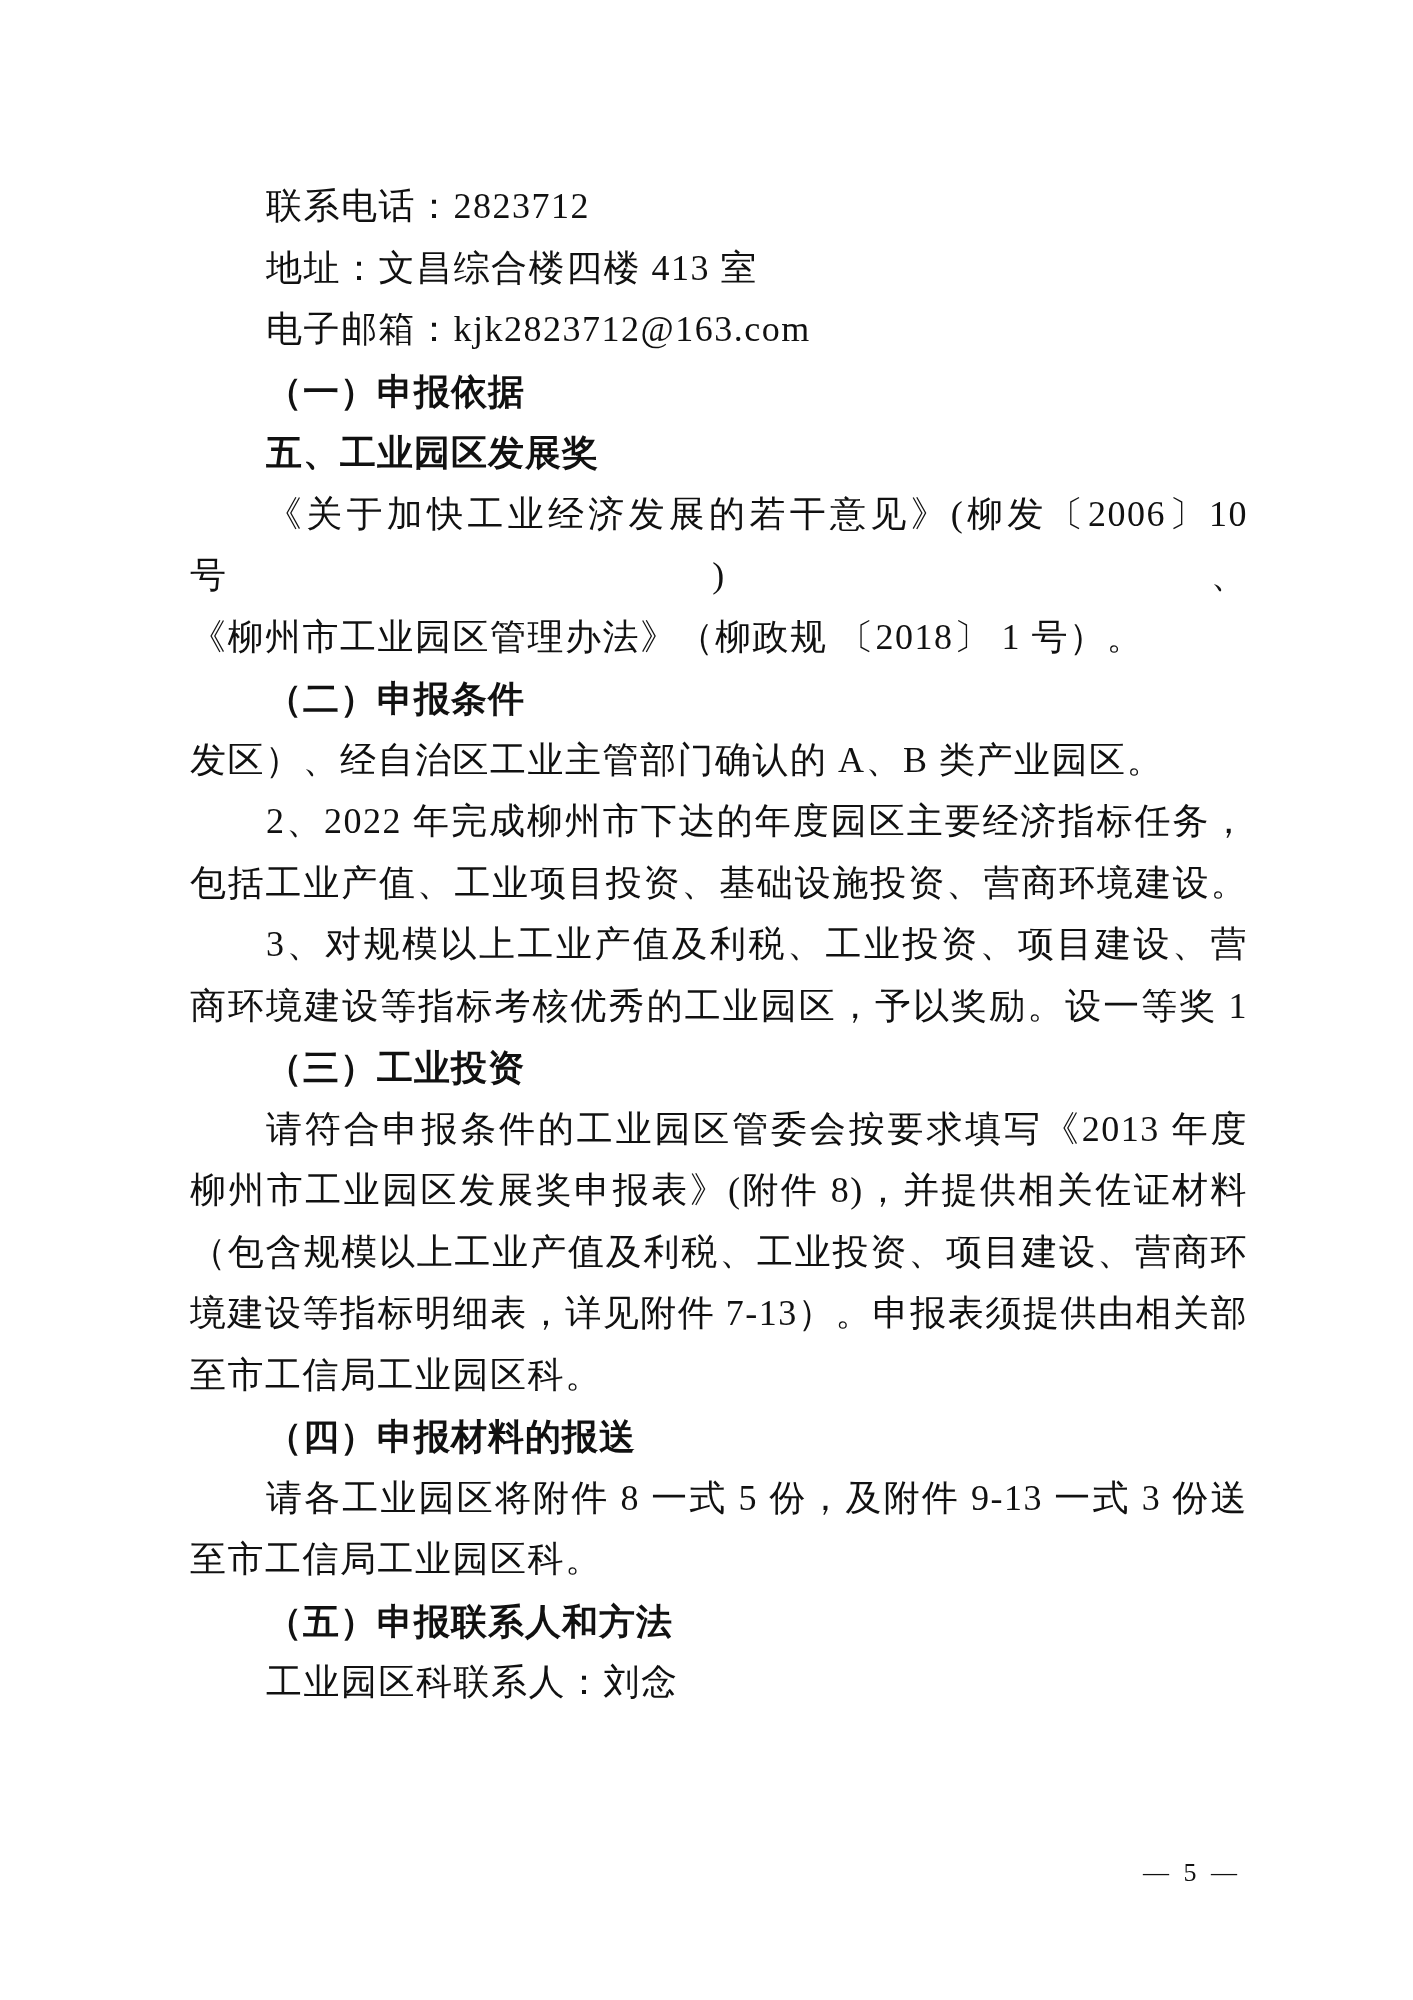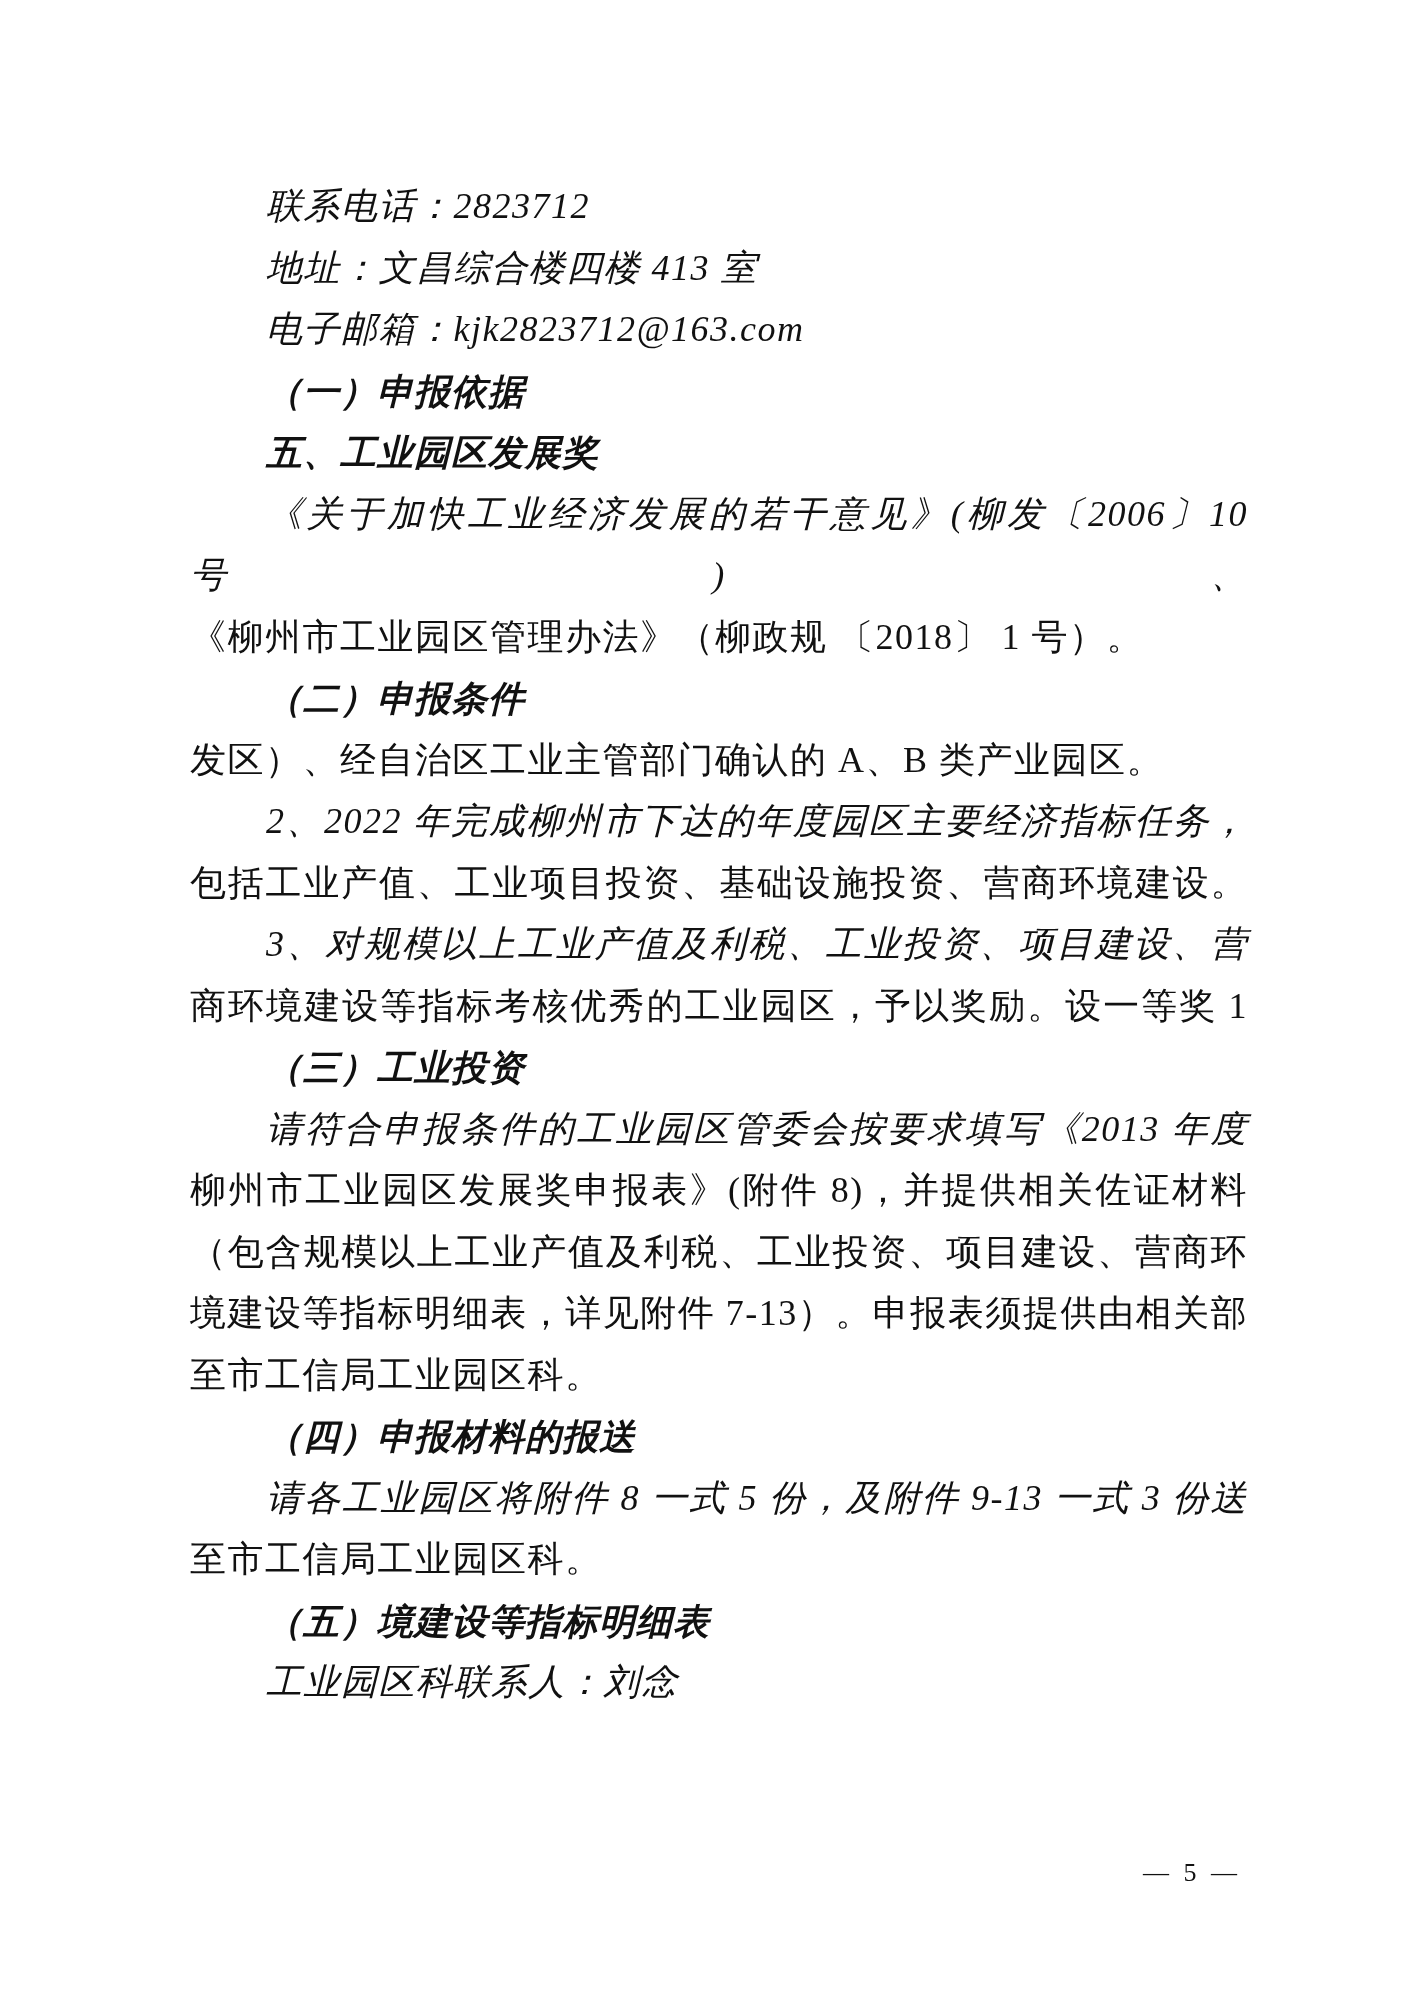--- a/index.html
+++ b/index.html
@@ -30,21 +30,20 @@
     white-space: nowrap;
     color: #111111;
   }
   .line.justify {
     white-space: normal;
     text-align: justify;
     text-align-last: justify;
   }
   .line.indent {
     text-indent: 76px;
-    font-style: italic;
   }
   .line.heading {
     font-family: "Liberation Sans", "DejaVu Sans", sans-serif;
     font-weight: 700;
     letter-spacing: 1px;
   }
   .footer {
     position: absolute;
     top: 1858px;
     right: 172px;
@@ -74,17 +73,17 @@
     <div class="line justify">商环境建设等指标考核优秀的工业园区，予以奖励。设一等奖 1</div>
     <div class="line indent heading">（三）工业投资</div>
     <div class="line indent justify">请符合申报条件的工业园区管委会按要求填写《2013 年度</div>
     <div class="line justify">柳州市工业园区发展奖申报表》(附件 8)，并提供相关佐证材料</div>
     <div class="line justify">（包含规模以上工业产值及利税、工业投资、项目建设、营商环</div>
     <div class="line justify">境建设等指标明细表，详见附件 7-13）。申报表须提供由相关部</div>
     <div class="line">至市工信局工业园区科。</div>
     <div class="line indent heading">（四）申报材料的报送</div>
     <div class="line indent justify">请各工业园区将附件 8 一式 5 份，及附件 9-13 一式 3 份送</div>
     <div class="line">至市工信局工业园区科。</div>
-    <div class="line indent heading">（五）境建设等指标明细表</div>
+    <div class="line indent heading">（五）申报联系人和方法</div>
     <div class="line indent">工业园区科联系人：刘念</div>
   </div>
   <div class="footer">— 5 —</div>
 </div>
 
 </body></html>

